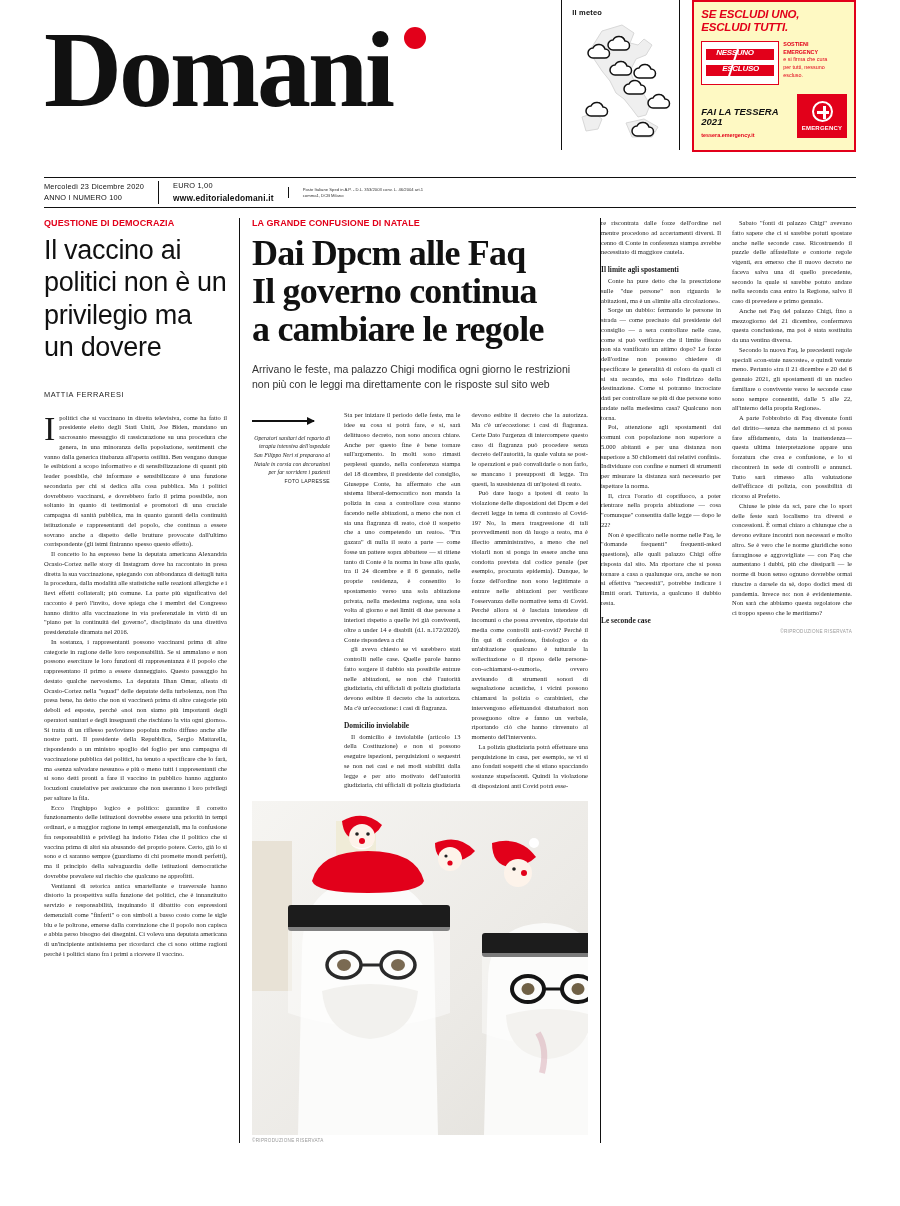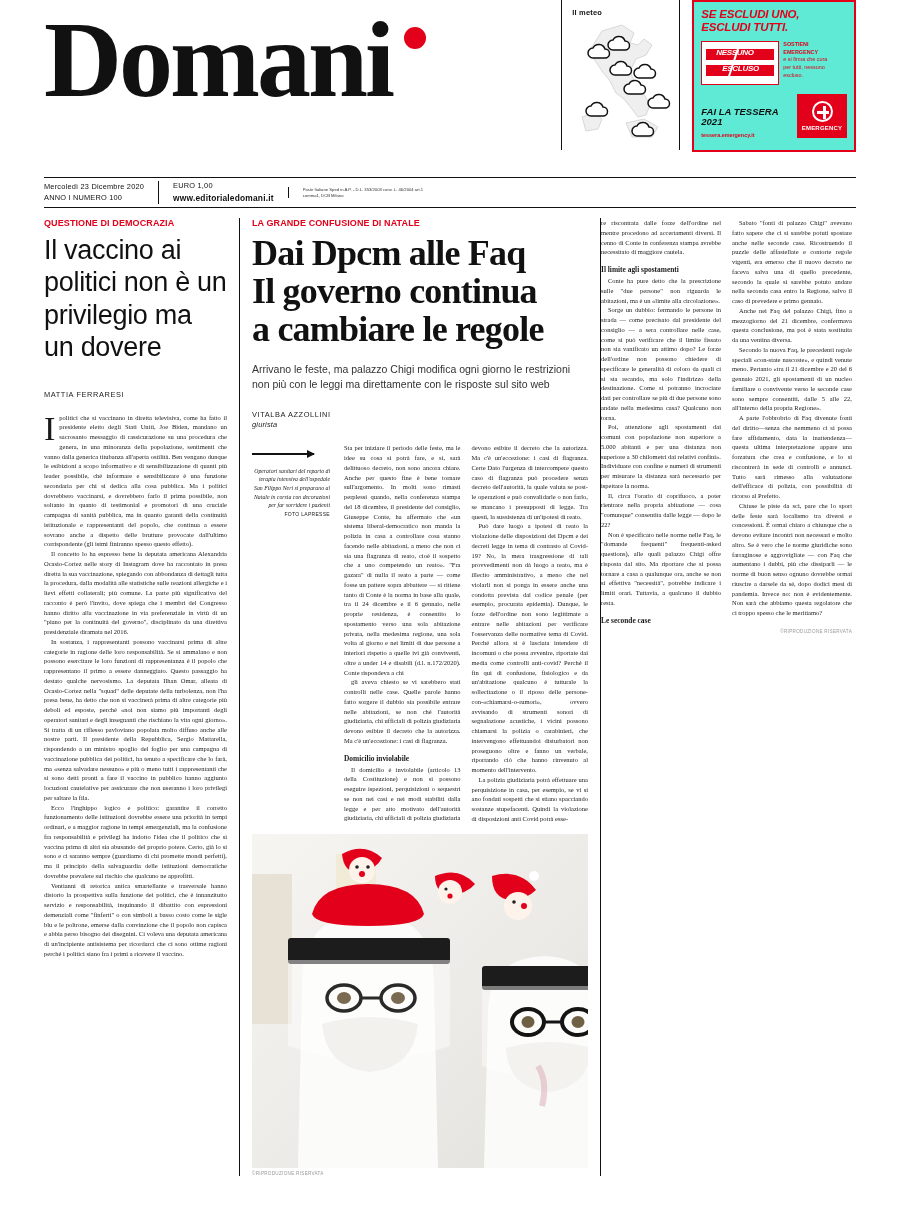--- a/index.html
+++ b/index.html
@@ -8,21 +8,21 @@
     width:900px; height:1206px;
     background:#ffffff;
     font-family:"Liberation Serif", serif;
     color:#111;
     overflow:hidden;
   }
   .page { position:relative; width:900px; height:1206px; padding:0 44px; }
 
   
   .masthead { position:relative; height:175px; display:flex; align-items:flex-start; }
-  .logo-wrap { position:relative; width:520px; padding-top:8px; }
+  .logo-wrap { position:relative; width:520px; padding-top:18px; }
   .logo {
     font-family:"Liberation Serif", serif;
     font-weight:bold;
     font-size:108px;
     line-height:0.96;
     letter-spacing:-3px;
     color:#111;
     margin:0;
   }
   .logo-dot {
@@ -35,21 +35,21 @@
     width:122px; margin-left:12px; padding:8px 8px 0 10px;
     border-left:1.6px solid #111; border-right:1.6px solid #111;
     height:150px; position:relative;
   }
   .meteo-title { font-family:"Liberation Sans", sans-serif; font-size:7.5px; font-weight:bold; letter-spacing:.2px; }
   .meteo-map { position:relative; height:124px; margin-top:2px; }
   .meteo-map svg { position:absolute; left:0; top:0; }
 
   .adbox {
     width:168px; margin-left:12px; height:152px;
-    border:2.4px solid #e2001a; background:#5eead4; padding:6px 7px;
+    border:2.4px solid #e2001a; background:#fef9c3; padding:6px 7px;
     font-family:"Liberation Sans", sans-serif; position:relative;
   }
   .ad-head { color:#e2001a; font-weight:bold; font-style:italic; font-size:11.5px; line-height:1.12; letter-spacing:-.2px; }
   .ad-mid { display:flex; gap:4px; margin-top:7px; }
   .ad-badge {
     width:78px; height:44px; border:1.6px solid #e2001a; position:relative; overflow:hidden; background:#fff;
   }
   .ad-badge .strike1, .ad-badge .strike2 {
     position:absolute; left:4px; right:4px; height:11px; background:#e2001a;
   }
@@ -256,24 +256,20 @@
     </div>
 
     <div class="col-center">
       <div class="kicker">LA GRANDE CONFUSIONE DI NATALE</div>
       <h1 class="hl-center">
         <span>Dai Dpcm alle Faq</span><br>
         <span>Il governo continua</span><br>
         <span>a cambiare le regole</span>
       </h1>
       <div class="sub-center">Arrivano le feste, ma palazzo Chigi modifica ogni giorno le restrizioni non più con le leggi ma direttamente con le risposte sul sito web</div>
-      <div class="byline">
-        <span>VITALBA AZZOLLINI</span>
-        <span class="role">giurista</span>
-      </div>
 
       <div class="flex-cap">
         <div style="width:82px">
           <div class="arrow"></div>
           <div class="caption">
             <span>Operatori sanitari del reparto di terapia intensiva dell'ospedale San Filippo Neri si preparano al Natale in corsia con decorazioni per far sorridere i pazienti</span>
             <span class="credit">FOTO LAPRESSE</span>
           </div>
         </div>
         <div style="flex:1" class="bodytext twocol">

